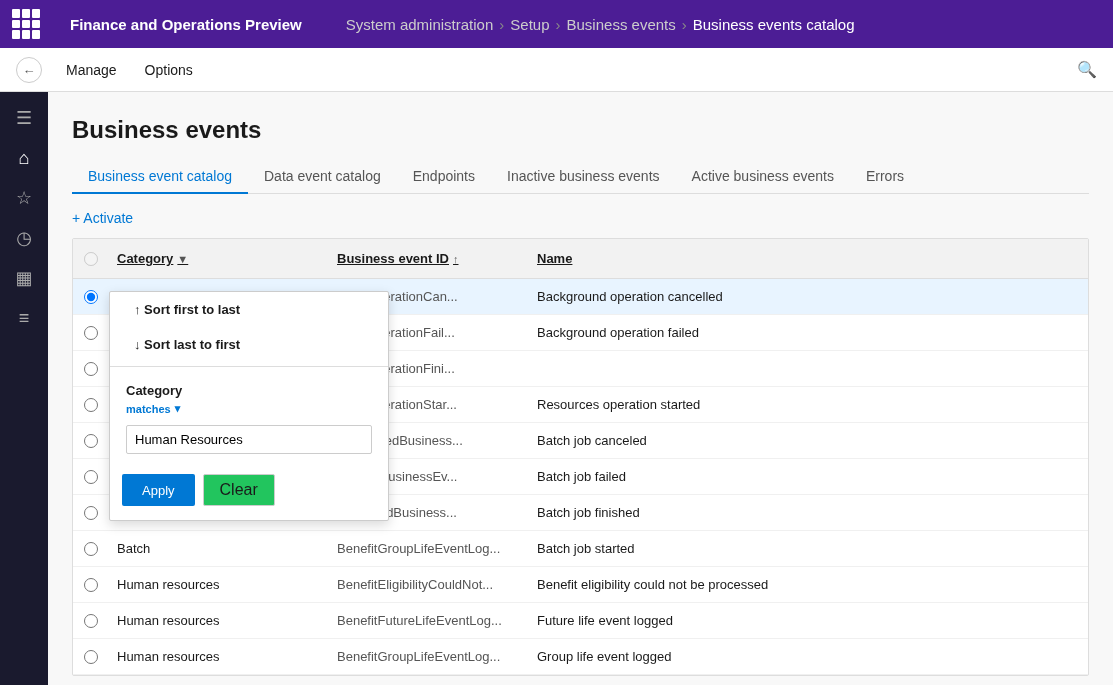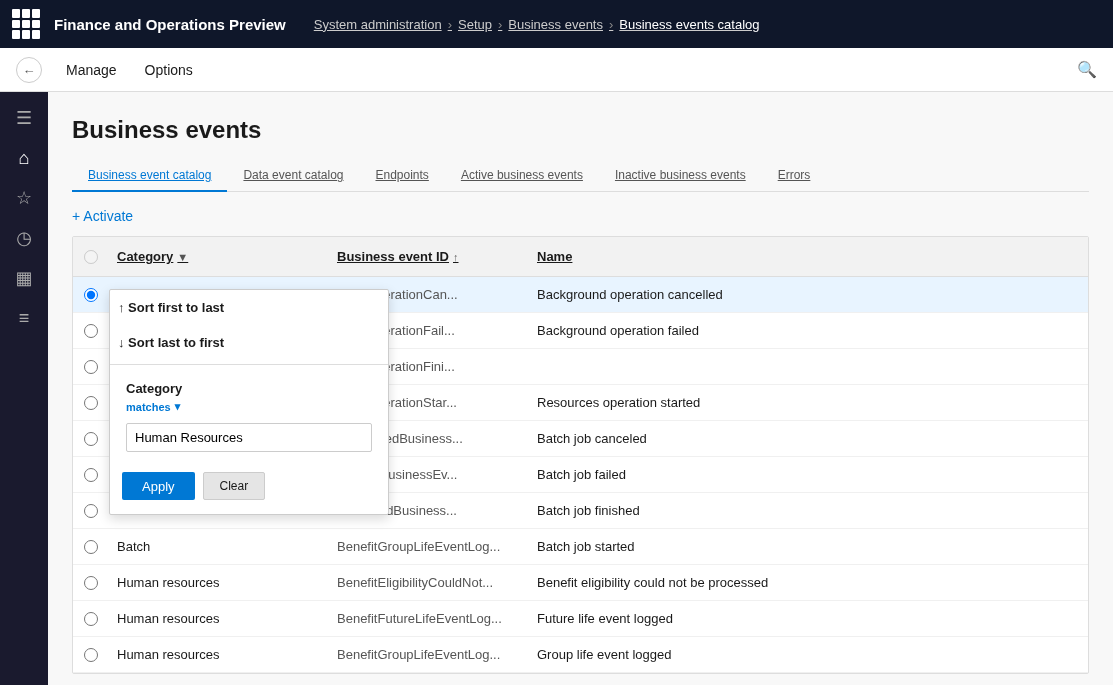--- a/index.html
+++ b/index.html
@@ -1,41 +1,41 @@
 <!DOCTYPE html>
 <html><head>
   <meta charset="utf-8">
   <style>
     * { box-sizing: border-box; margin: 0; padding: 0; }
     body { font-family: 'Segoe UI', Tahoma, Geneva, Verdana, sans-serif; font-size: 14px; background: #f8f8f8; }
 
     
     .top-bar {
-      background: #0f172a;
+      background: #4c1d95;
       color: white;
       display: flex;
       align-items: center;
       height: 48px;
       padding: 0 12px;
-      gap: 8px;
+      gap: 24px;
     }
     .top-bar .app-grid {
       width: 30px; height: 30px;
       display: grid; grid-template-columns: repeat(3,8px); grid-gap: 2px;
       cursor: pointer;
     }
     .top-bar .app-grid span {
       background: white; border-radius: 1px;
     }
     .top-bar .app-title {
       font-size: 15px; font-weight: 600; color: white; margin-left: 4px;
     }
     .breadcrumb {
       display: flex; align-items: center; gap: 6px;
-      margin-left: 20px; font-size: 13px; color: #ccc; text-decoration: underline;
+      margin-left: 20px; font-size: 15px; color: #ccc;
     }
     .breadcrumb span { color: #ccc; }
     .breadcrumb .sep { color: #888; }
     .breadcrumb .last { color: white; }
 
     
     .toolbar {
       background: white;
       border-bottom: 1px solid #ddd;
       display: flex;
@@ -82,24 +82,23 @@
     }
     .page-title {
       font-size: 24px; font-weight: 600; color: #1a1a1a; margin-bottom: 16px;
     }
 
     
     .tabs {
       display: flex; gap: 0; border-bottom: 1px solid #ddd; margin-bottom: 16px;
     }
     .tab {
-      padding: 8px 16px; font-size: 12px; color: #555; cursor: pointer;
+      padding: 8px 16px; font-size: 14px; color: #555; cursor: pointer;
       border-bottom: 2px solid transparent; margin-bottom: -1px;
       white-space: nowrap;
-      text-decoration: underline;
     }
     .tab.active { color: #0078d4; border-bottom-color: #0078d4; font-weight: 500; }
 
     
     .action-bar {
       display: flex; align-items: flex-end; gap: 8px; margin-bottom: 12px;
     }
     .activate-btn {
       display: flex; align-items: center; gap: 4px;
       background: none; border: none; color: #0078d4;
@@ -144,43 +143,43 @@
     
     .filter-popup {
       position: absolute; top: 40px; left: 0; z-index: 100;
       background: white; border: 1px solid #ccc; border-radius: 2px;
       box-shadow: 0 4px 12px rgba(0,0,0,0.15);
       width: 280px;
       padding: 0;
     }
     .filter-popup .sort-option {
       display: flex; align-items: center; gap: 8px;
-      padding: 10px 8px; font-size: 13px; color: #1a1a1a; cursor: pointer;
+      padding: 10px 24px; font-size: 13px; color: #1a1a1a; cursor: pointer;
     }
     .filter-popup .divider { height: 1px; background: #ddd; margin: 4px 0; }
     .filter-popup .filter-section { padding: 12px 16px; }
     .filter-popup .filter-label { font-size: 13px; font-weight: 600; color: #1a1a1a; margin-bottom: 4px; }
     .filter-popup .matches-row {
       display: flex; align-items: center; gap: 4px; color: #0078d4;
       font-size: 11px; cursor: pointer; margin-bottom: 10px;
     }
     .filter-popup .filter-input {
       width: 100%; border: 1px solid #ccc; border-radius: 2px;
       padding: 6px 8px; font-size: 13px; outline: none;
     }
     .filter-popup .filter-actions {
       display: flex; gap: 8px; padding: 8px 12px 14px;
     }
     .filter-popup .apply-btn {
       padding: 6px 20px; background: #0078d4; color: white;
       border: none; border-radius: 2px; font-size: 13px; cursor: pointer;
     }
     .filter-popup .clear-btn {
-      padding: 6px 16px; background: #e5e5e5; color: #1a1a1a;
-      border: 1px solid #ccc; border-radius: 2px; font-size: 12px; cursor: pointer;
+      padding: 6px 16px; background: #22c55e; color: #1a1a1a;
+      border: 1px solid #ccc; border-radius: 2px; font-size: 16px; cursor: pointer;
     }
   </style>
 </head>
 <body>
 
 <div class="top-bar">
   <div class="app-grid">
     <span></span>
       <span></span>
       <span></span>
@@ -221,22 +220,22 @@
     <div class="si">≡</div>
   </div>
 
   <div class="main">
     <div class="page-title">Business events</div>
 
     <div class="tabs">
       <div class="tab active">Business event catalog</div>
       <div class="tab">Data event catalog</div>
       <div class="tab">Endpoints</div>
+      <div class="tab">Inactive business events</div>
       <div class="tab">Active business events</div>
-      <div class="tab">Inactive business events</div>
       <div class="tab">Errors</div>
     </div>
 
     <div class="action-bar">
       <button class="activate-btn">+ Activate</button>
     </div>
 
     <div class="table-container">
 
       <div class="table-header">

